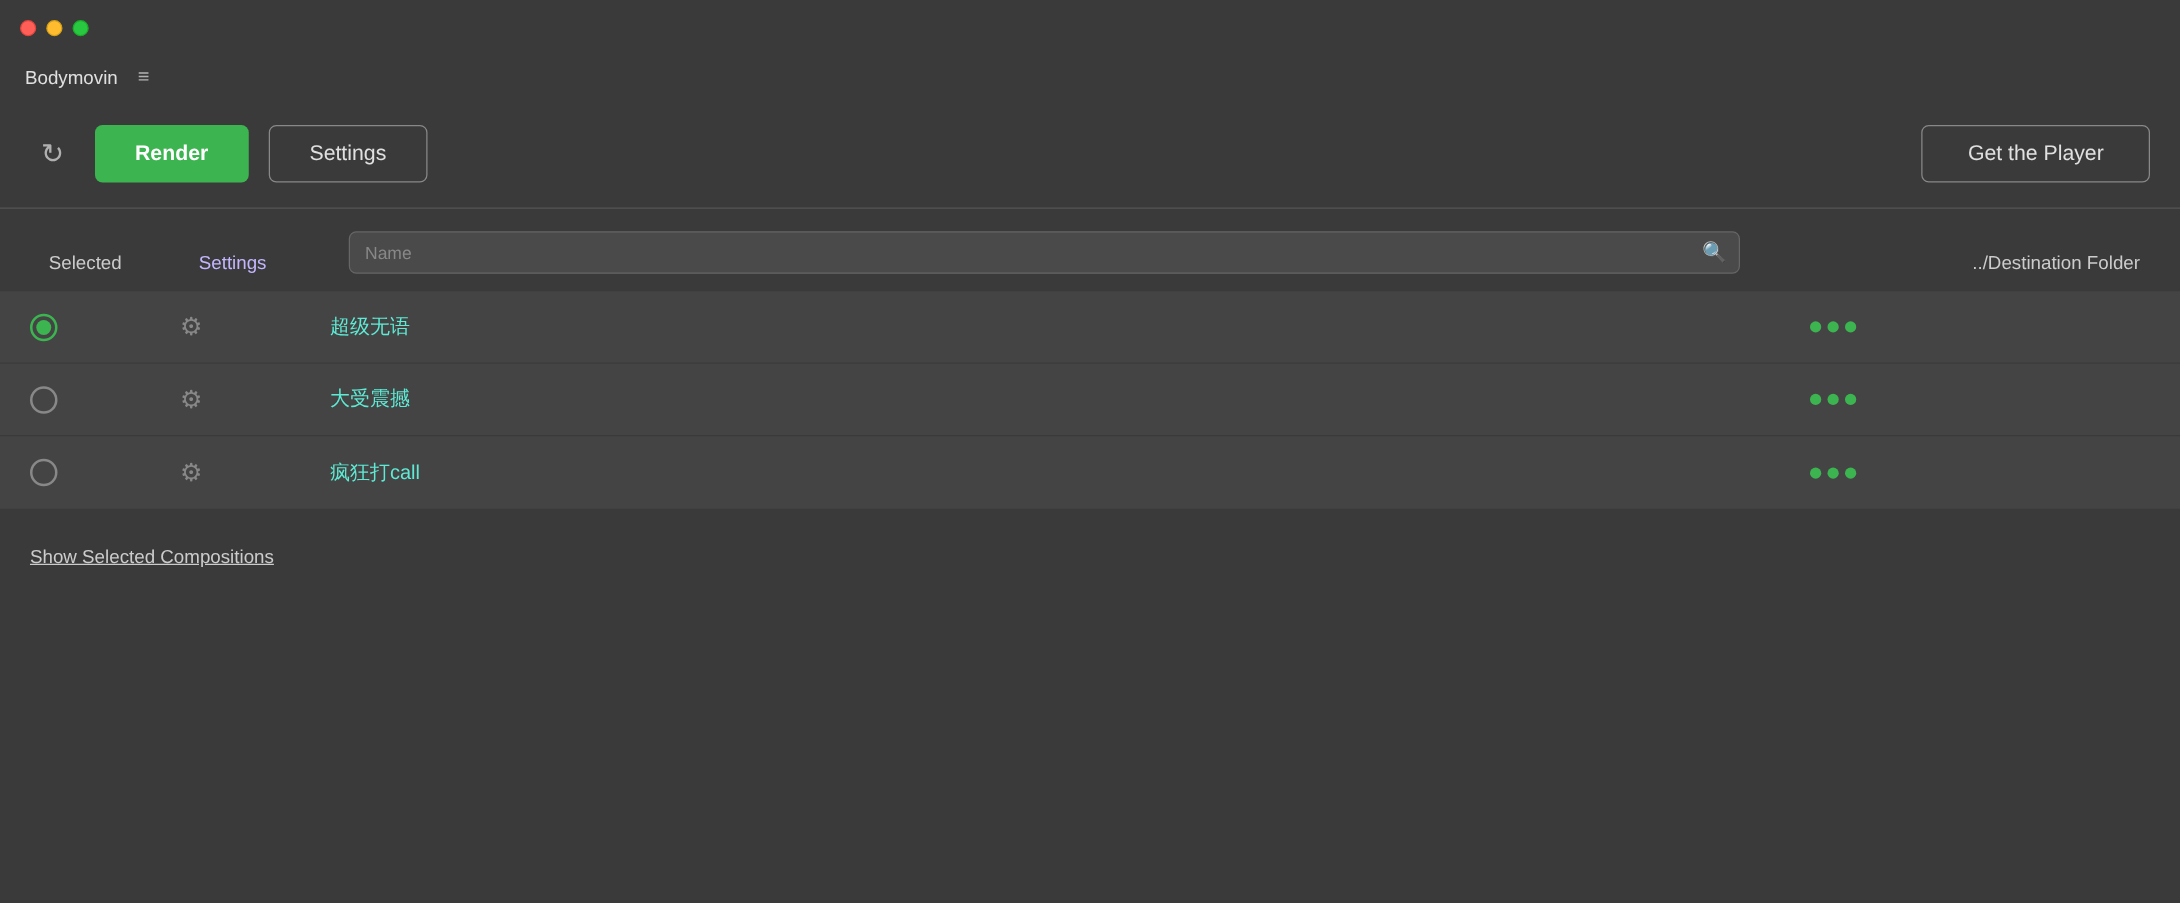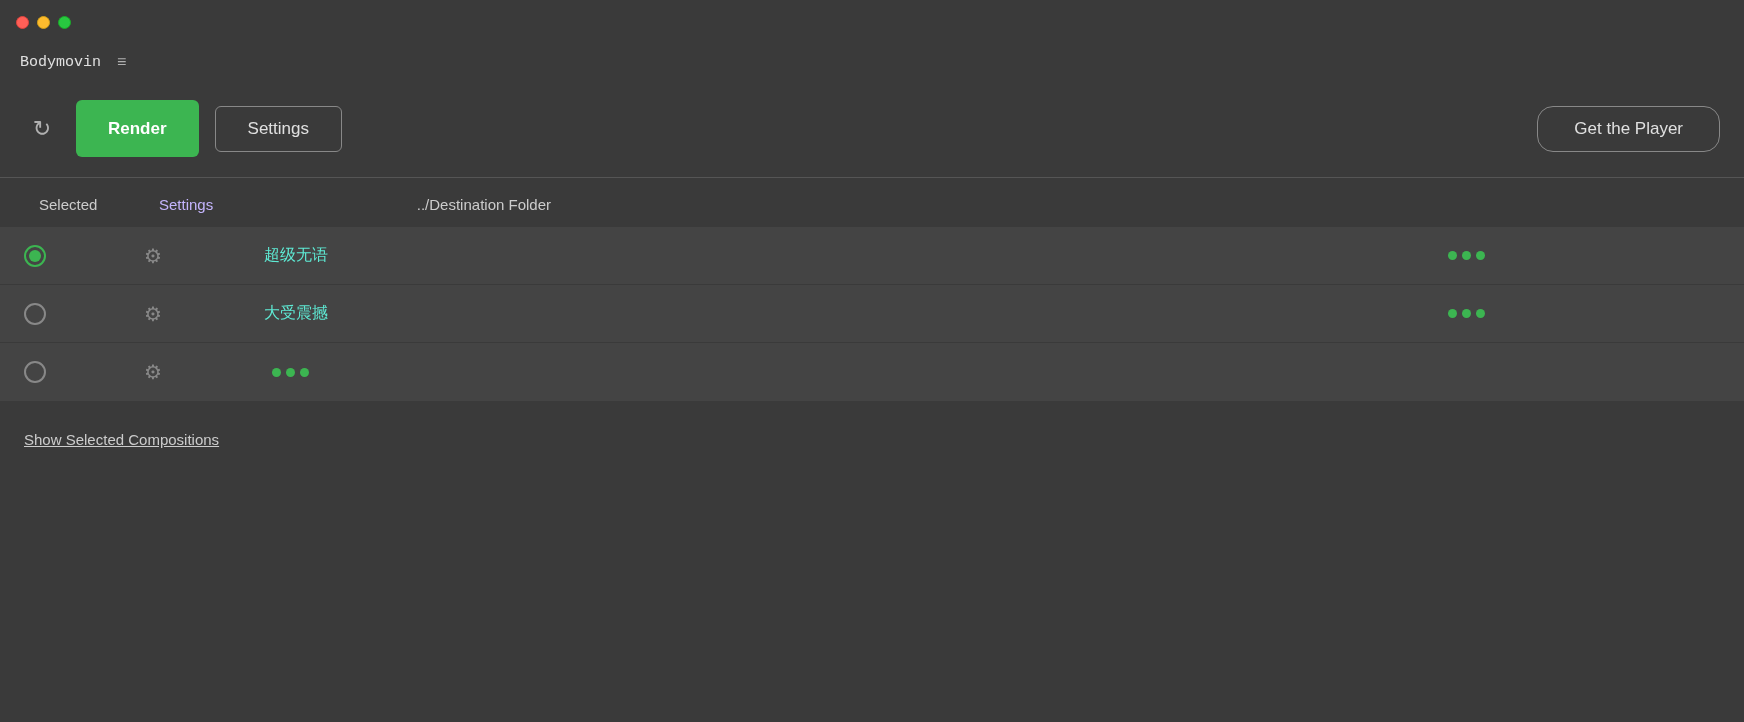--- a/index.html
+++ b/index.html
@@ -41,21 +41,20 @@
       padding: 0 20px;
       height: 36px;
       display: flex;
       align-items: center;
       gap: 16px;
     }
     .app-title {
       font-size: 15px;
       font-weight: 500;
       color: #e0e0e0;
-      font-family: Liberation Mono, monospace;
     }
     .menu-icon {
       font-size: 16px;
       color: #b0b0b0;
       cursor: pointer;
     }
 
     
     .toolbar {
       background: #3a3a3a;
@@ -79,42 +78,42 @@
     }
     .render-btn {
       background: #3cb551;
       border: none;
       color: #fff;
       font-size: 17px;
       font-weight: 600;
       padding: 10px 32px;
       border-radius: 6px;
       cursor: pointer;
-      height: 57px;
+      height: 46px;
     }
     .preview-btn {
       background: transparent;
       border: 1.5px solid #888;
       color: #e0e0e0;
       font-size: 17px;
       font-weight: 500;
       padding: 10px 32px;
       border-radius: 6px;
       cursor: pointer;
       height: 46px;
     }
     .spacer { flex: 1; }
     .get-player-btn {
       background: transparent;
       border: 1.5px solid #888;
       color: #e0e0e0;
       font-size: 17px;
       font-weight: 500;
       padding: 10px 36px;
-      border-radius: 16px;
+      border-radius: 6px;
       cursor: pointer;
       height: 46px;
     }
 
     
     .divider {
       height: 1px;
       background: #555;
       margin: 0 0;
     }
@@ -161,20 +160,21 @@
       color: #888;
       font-size: 16px;
       pointer-events: none;
     }
     .col-destination {
       width: 280px;
       text-align: right;
       font-size: 15px;
       color: #ccc;
       padding-right: 8px;
+      margin-left: 48px;
     }
 
     
     .compositions-list {
       padding: 0;
     }
     .comp-row {
       display: flex;
       align-items: center;
       padding: 0 24px;
@@ -281,20 +281,26 @@
   <button class="preview-btn">Settings</button>
   <div class="spacer"></div>
   <button class="get-player-btn">Get the Player</button>
 </div>
 
 <div class="divider"></div>
 
 <div class="col-headers">
   <div class="col-selected">Selected</div>
   <div class="col-settings">Settings</div>
+  <div class="col-search">
+    <div class="search-wrapper">
+      <input class="search-input" type="text" placeholder="Name" style="">
+      <span class="search-icon">🔍</span>
+    </div>
+  </div>
   <div class="col-destination">../Destination Folder</div>
 </div>
 
 <div class="compositions-list">
 
   <div class="comp-row">
     <div class="cell-selected">
       <div class="radio-btn active">
         <div class="radio-inner"></div>
       </div>
@@ -329,20 +335,21 @@
     </div>
   </div>
 
   <div class="comp-row">
     <div class="cell-selected">
       <div class="radio-btn"></div>
     </div>
     <div class="cell-settings">
       <span class="gear-icon">⚙</span>
     </div>
+    <div class="cell-name">疯狂打call</div>
     <div class="cell-dots">
       <div class="green-dots">
         <div class="dot"></div>
         <div class="dot"></div>
         <div class="dot"></div>
       </div>
     </div>
   </div>
 
 </div>

